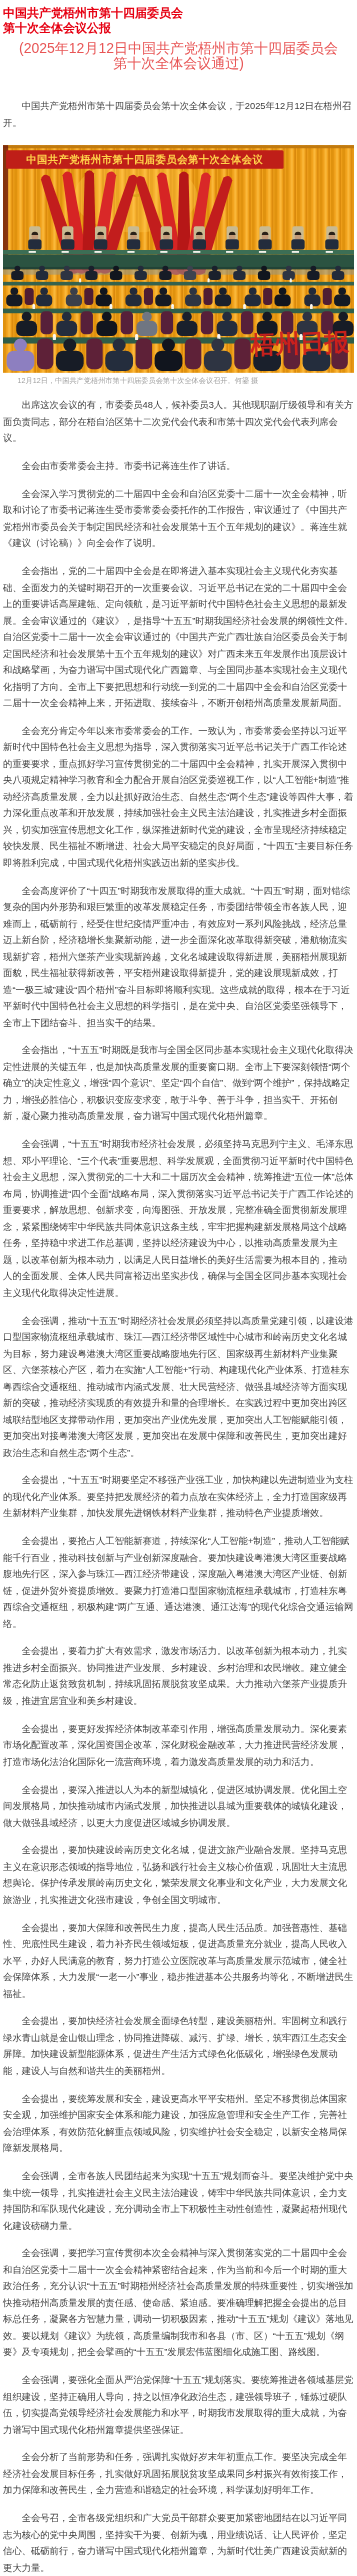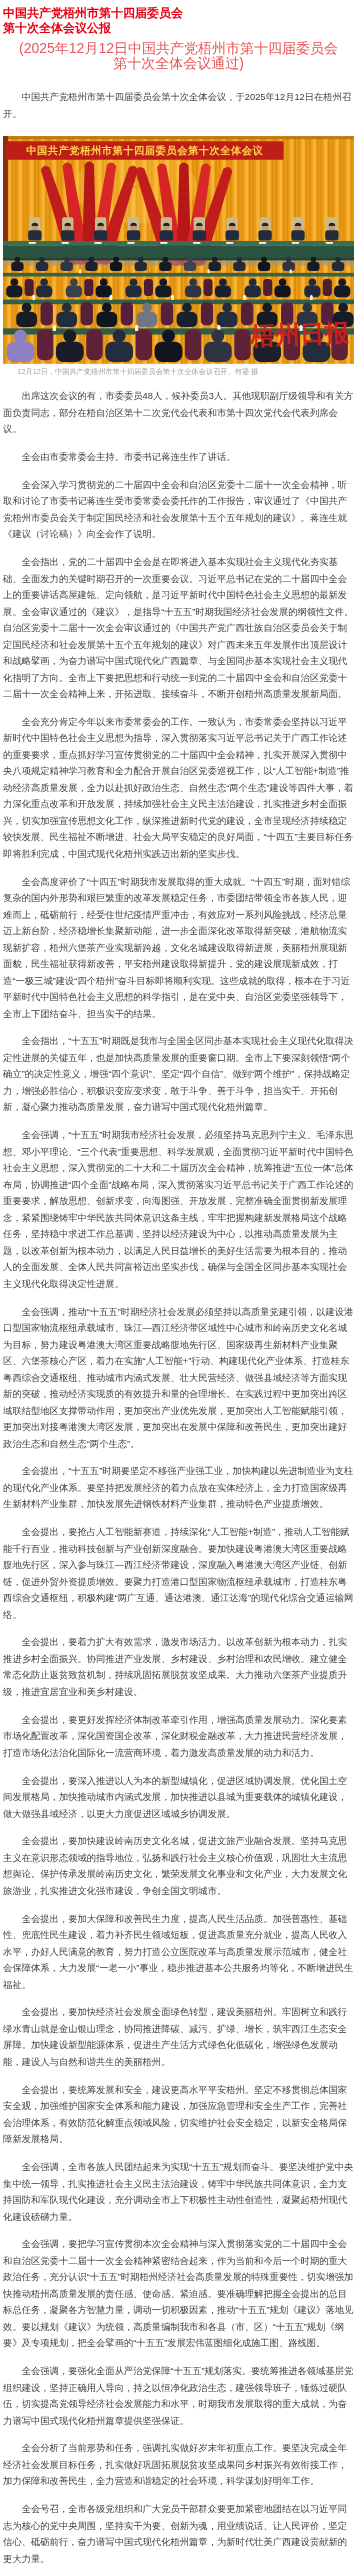--- a/index.html
+++ b/index.html
@@ -1,21 +1,21 @@
 <!DOCTYPE html>
 <html style="font-size:8.2px"><head>
 <meta charset="utf-8">
 <style>
   html,body { margin:0; padding:0; background:#ffffff; }
   body { font-family:"Liberation Sans","DejaVu Sans",sans-serif; }
   .page { width:357px; box-sizing:border-box; padding:0 3.1px 7.2px 3.1px; background:#fff; }
   .title { color:#e60012; font-size:12px; font-weight:bold; text-align:left; line-height:15px; margin-top:6.2px; }
   .subtitle { color:#e85555; font-size:14px; font-weight:normal; text-align:center; line-height:14.4px; margin-top:5.2px; }
   .para { font-size:9.3px; color:#3d3d3d; line-height:16.5px; text-indent:2em; margin:11.3px 0; }
-  .intro { margin-top:19px; }
+  .intro { margin-top:28px; }
   figure.photo { margin:13.4px 0 0 0; padding:0; }
   figure.photo svg { display:block; width:351px; height:228px; }
   .caption { font-size:7.2px; color:#a0a0a0; line-height:11.3px; margin-top:2px; text-indent:2em; }
   .svg-text { font-family:"Liberation Sans","DejaVu Sans",sans-serif; }
 </style>
 </head>
 <body>
 
 <div class="page">
 

